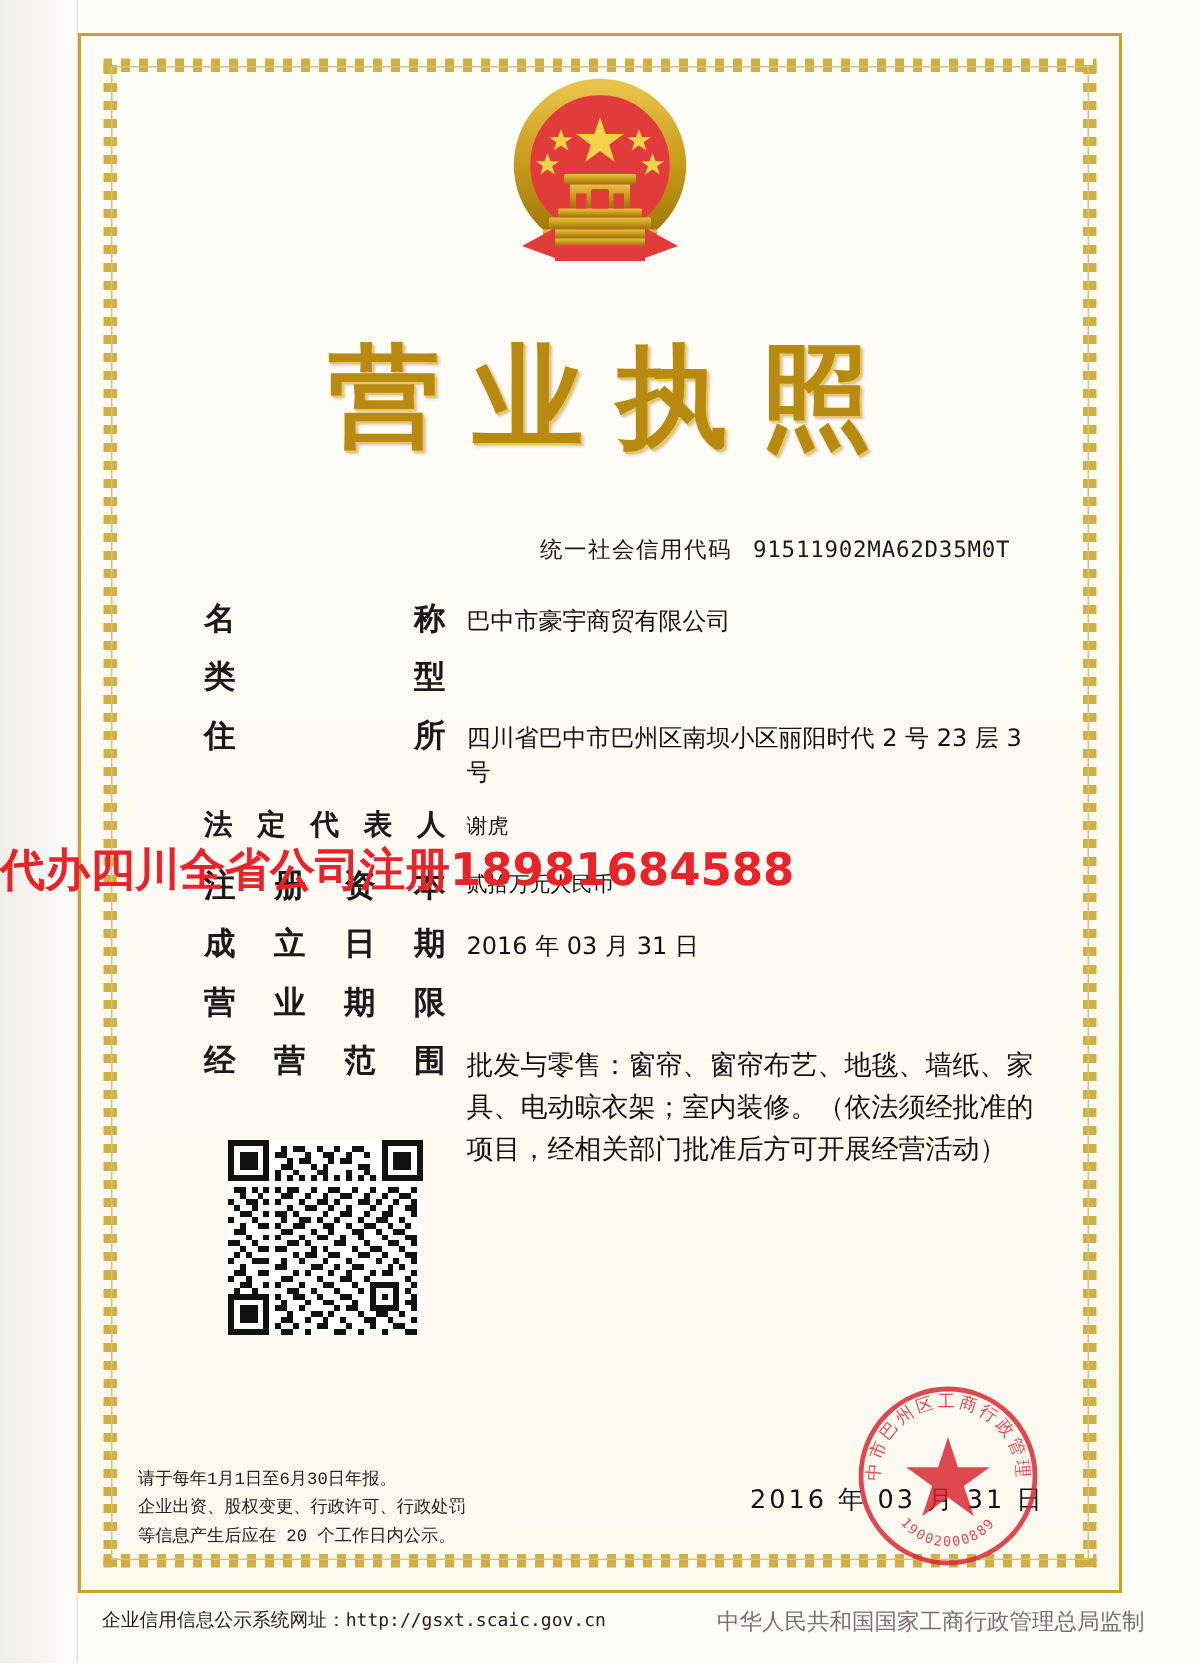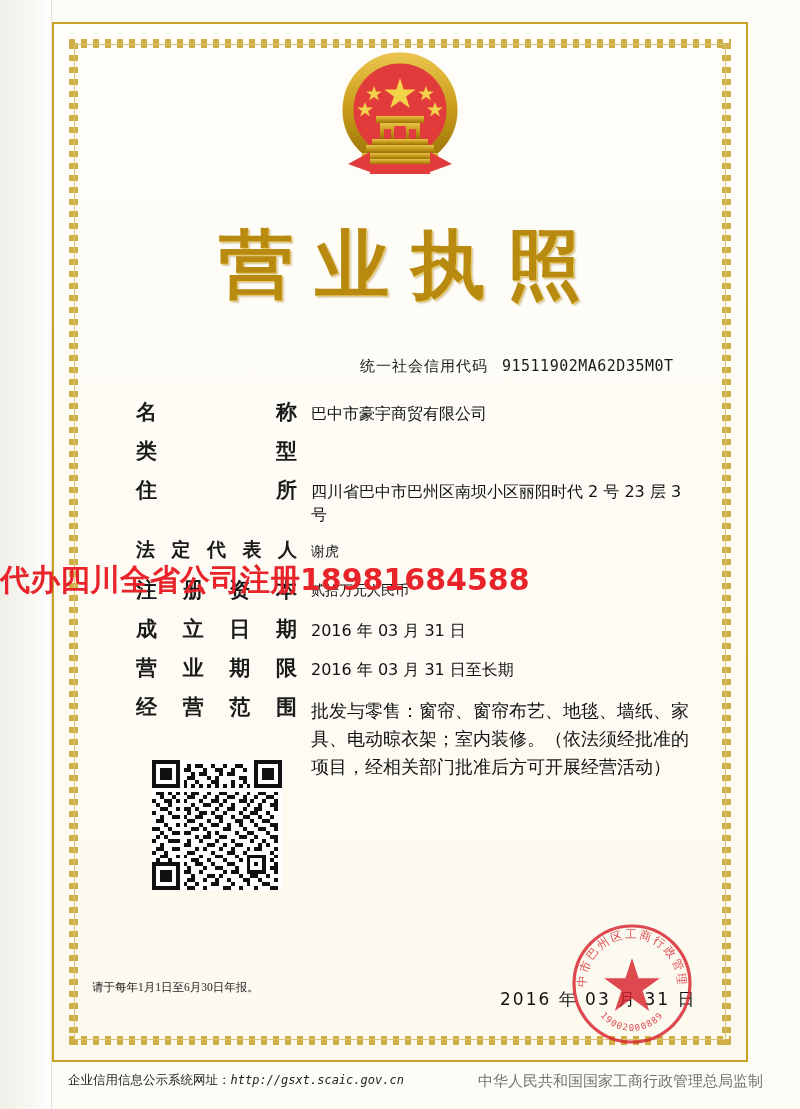--- a/index.html
+++ b/index.html
@@ -205,40 +205,39 @@
   .seal {
     position: absolute;
     left: 568px; top: 920px;
     width: 128px; height: 128px;
   }
 
   
   .notes {
     position: absolute;
     left: 92px; top: 978px;
-    font-family: Liberation Serif, serif;
+    font-family: Liberation Mono, monospace;
     font-size: 11.5px;
     line-height: 1.65;
     color: #222;
     white-space: nowrap;
   }
 
   
   .footer-left {
     position: absolute;
     left: 68px; top: 1072px;
     font-family: "DejaVu Sans", sans-serif;
     font-size: 12.5px;
     color: #222;
     white-space: nowrap;
   }
   .footer-left .url {
     font-family: "DejaVu Sans Mono", monospace;
     font-size: 12px;
-    font-style: italic;
   }
   .footer-right {
     position: absolute;
     left: 478px; top: 1072px;
     font-family: Liberation Mono, monospace;
     font-size: 15px;
     color: #737373;
     white-space: nowrap;
   }
 </style>
@@ -362,21 +361,20 @@
       <div class="field-value date">2016 年 03 月 31 日</div>
     </div>
 
     <div class="field-row">
       <div class="field-label">
         <span>营</span>
           <span>业</span>
           <span>期</span>
           <span>限</span>
       </div>
-      <div class="field-value date">2016 年 03 月 31 日至长期</div>
     </div>
 
     <div class="field-row">
       <div class="field-label">
         <span>经</span>
           <span>营</span>
           <span>范</span>
           <span>围</span>
       </div>
       <div class="field-value scope">批发与零售：窗帘、窗帘布艺、地毯、墙纸、家具、电动晾衣架；室内装修。（依法须经批准的项目，经相关部门批准后方可开展经营活动）</div>
@@ -690,20 +688,22 @@
         </text>
         <text font-family="'DejaVu Sans Mono', monospace" font-size="9" fill="#d7232c" letter-spacing="1.2">
           <textPath href="#sealBotArc" startOffset="50%" text-anchor="middle">19002000889</textPath>
         </text>
       </g>
     </svg>
   </div>
 
   <div class="notes">
     <div>请于每年1月1日至6月30日年报。</div>
+    <div>企业出资、股权变更、行政许可、行政处罚</div>
+    <div>等信息产生后应在 20 个工作日内公示。</div>
   </div>
 
   <div class="footer-left">
     <span>企业信用信息公示系统网址：</span><span class="url">http://gsxt.scaic.gov.cn</span>
   </div>
   <div class="footer-right">中华人民共和国国家工商行政管理总局监制</div>
 
 </div>
 
 </body></html>

